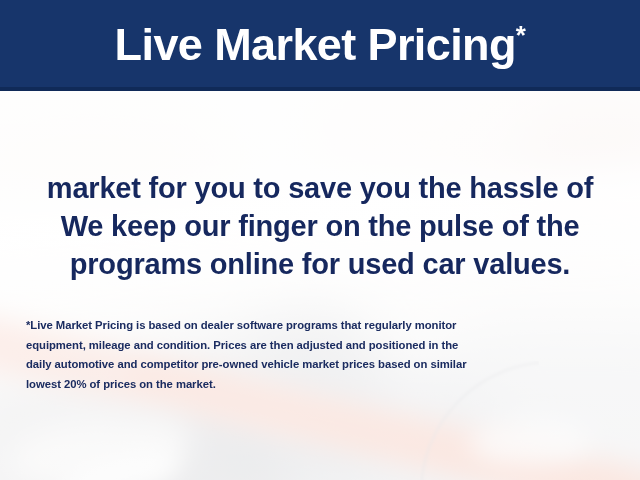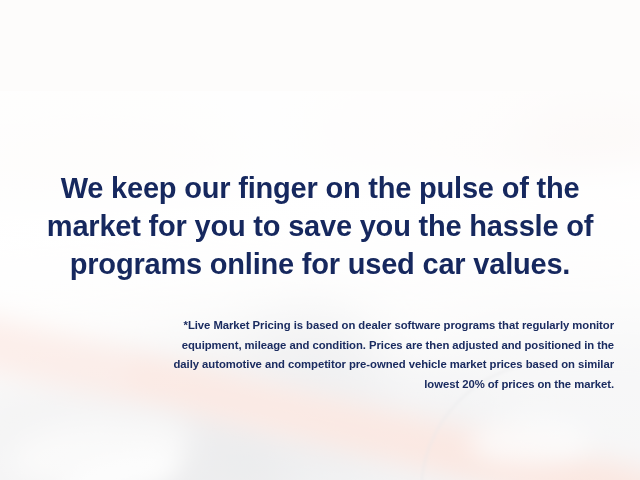--- a/index.html
+++ b/index.html
@@ -185,21 +185,21 @@
     letter-spacing: -0.2px;
   }
   #headline .hl {
     display: block;
     white-space: nowrap;
   }
   #finenote {
     position: absolute;
     left: 26px; top: 225px;
     width: 588px;
-    text-align: right;
+    text-align: left;
     color: #1b2c60;
     font-size: 11.3px;
     font-weight: bold;
     line-height: 19.5px;
     letter-spacing: -0.05px;
   }
   #finenote .fp {
     display: block;
     white-space: nowrap;
   }
@@ -222,25 +222,28 @@
     <div class="g4"></div>
     <div class="orange"></div>
     <div class="orange2"></div>
     <div class="arc"></div>
     <div class="s1"></div>
     <div class="s2"></div>
     <div class="s3"></div>
   </div>
   <div id="wash"></div>
 
+  <div id="banner">
+    <div id="banner-title"><span>Live Market Pricing</span><span class="star">*</span></div>
+  </div>
 
   <div id="content">
     <div id="headline">
+      <span class="hl">market for you to save you the hassle of</span>
       <span class="hl">We keep our finger on the pulse of the</span>
-      <span class="hl">market for you to save you the hassle of</span>
       <span class="hl">programs online for used car values.</span>
     </div>
 
     <div id="finenote">
       <span class="fp">*Live Market Pricing is based on dealer software programs that regularly monitor</span>
       <span class="fp">equipment, mileage and condition. Prices are then adjusted and positioned in the</span>
       <span class="fp">daily automotive and competitor pre-owned vehicle market prices based on similar</span>
       <span class="fp">lowest 20% of prices on the market.</span>
     </div>
   </div>

